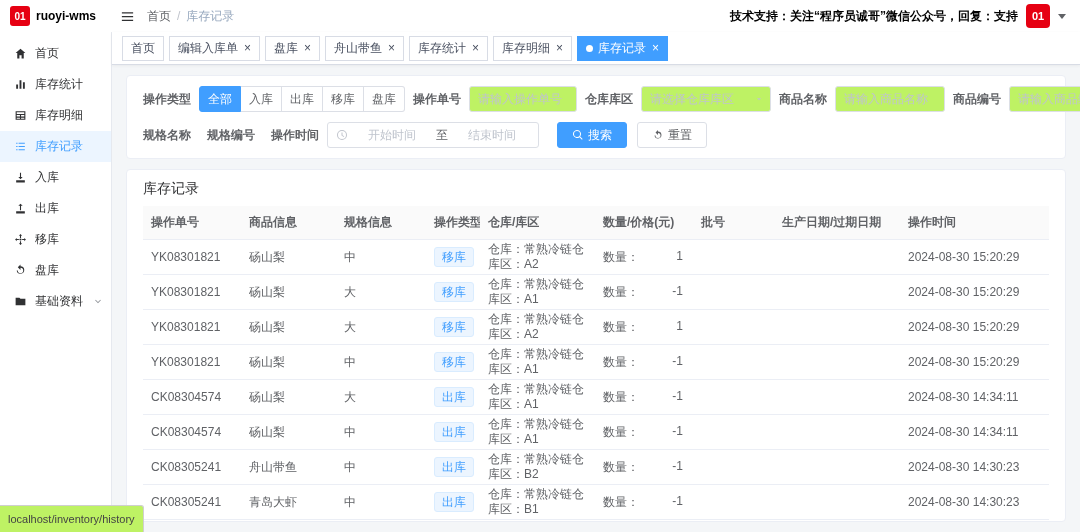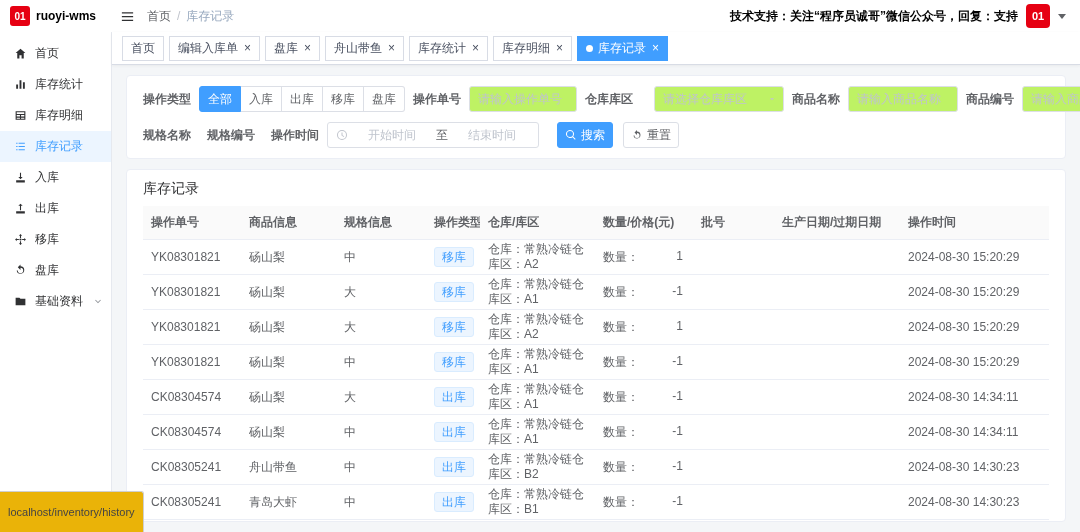--- a/index.html
+++ b/index.html
@@ -49,41 +49,41 @@
   .filter-row { display:flex; align-items:center; margin-bottom:10px; }
   .field { display:flex; align-items:center; margin-right:8px; }
   .field-label { font-weight:bold; color:#606266; margin-right:8px; white-space:nowrap; }
   .radio-group { display:inline-flex; }
   .radio-btn { height:26px; padding:0 8px; display:inline-flex; align-items:center; border:1px solid #dcdfe6; border-left:none; background:#fff; color:#606266; cursor:pointer; white-space:nowrap; }
   .radio-btn:first-child { border-left:1px solid #dcdfe6; border-radius:3px 0 0 3px; }
   .radio-btn:last-child { border-radius:0 3px 3px 0; }
   .radio-btn.active { background:#409eff; border-color:#409eff; color:#fff; }
   .input { height:26px; border:1px solid #dcdfe6; border-radius:3px; padding:0 8px; font-size:12px; color:#606266; outline:none; font-family:inherit; background:#bef264; }
   .input::placeholder { color:#bfc4cd; }
-  .select-wrap { position:relative; display:inline-flex; align-items:center;margin-left:13px; }
+  .select-wrap { position:relative; display:inline-flex; align-items:center; }
   .select-wrap .input { padding-right:22px; cursor:pointer; }
   .select-caret { position:absolute; right:7px; width:10px; height:10px; color:#c0c4cc; display:inline-flex; pointer-events:none; }
   .date-range { height:26px; width:212px; border:1px solid #dcdfe6; border-radius:3px; display:flex; align-items:center; padding:0 8px; gap:6px; cursor:text; background:#fff; }
   .mini-icon { width:12px; height:12px; color:#c0c4cc; display:inline-flex; flex-shrink:0; }
   .dr-ph { color:#bfc4cd; flex:1; text-align:center; white-space:nowrap; }
   .dr-sep { color:#606266; }
-  .btn { height:26px; padding:0 7px; border-radius:3px; border:1px solid #dcdfe6; background:#fff; color:#606266; display:inline-flex; align-items:center; gap:4px; cursor:pointer; font-size:12px; font-family:inherit; margin-left:10px; white-space:nowrap;text-align:center; }
+  .btn { height:26px; padding:0 14px; border-radius:3px; border:1px solid #dcdfe6; background:#fff; color:#606266; display:inline-flex; align-items:center; gap:4px; cursor:pointer; font-size:12px; font-family:inherit; margin-left:10px; white-space:nowrap;text-align:center; }
   .btn .mini-icon { color:inherit; }
   .btn-primary { background:#409eff; border-color:#409eff; color:#fff; }
 
   .table-card { flex:1; padding:10px 16px; overflow:hidden; }
   .card-title { font-size:14px; color:#303133; margin-bottom:8px; }
   table { width:100%; border-collapse:collapse; table-layout:fixed; }
   th { background:#fafafa; color:#606266; font-weight:bold; text-align:left; padding:8px; border-bottom:1px solid #ebeef5; font-size:12px; white-space:nowrap; overflow:hidden; }
   td { padding:2px 8px; border-bottom:1px solid #ebeef5; color:#606266; vertical-align:middle; font-size:12px; overflow:hidden; white-space:nowrap; }
   .wh-line { line-height:15px; white-space:nowrap; }
   .qty-cell { display:flex; justify-content:space-between; padding-right:2px; }
   .tag { display:inline-block; background:#ecf5ff; border:1px solid #d9ecff; color:#409eff; border-radius:3px; padding:1px 7px; line-height:16px; }
 
-  .statusbar { position:absolute; left:0; bottom:0; background:#eab308; border:1px solid #cfcfcf; border-left:none; border-bottom:none; border-top-right-radius:3px; padding:14px 8px; font-size:11px; color:#444; z-index:20; }
+  .statusbar { position:absolute; left:0; bottom:0; background:#bef264; border:1px solid #cfcfcf; border-left:none; border-bottom:none; border-top-right-radius:3px; padding:7px 8px; font-size:11px; color:#444; z-index:20; }
 </style>
 </head>
 <body>
 
 <div class="topbar">
   <div class="logo-area">
     <div class="logo-box">01</div>
     <div class="app-name">ruoyi-wms</div>
   </div>
   <span class="icon-btn hamburger">

